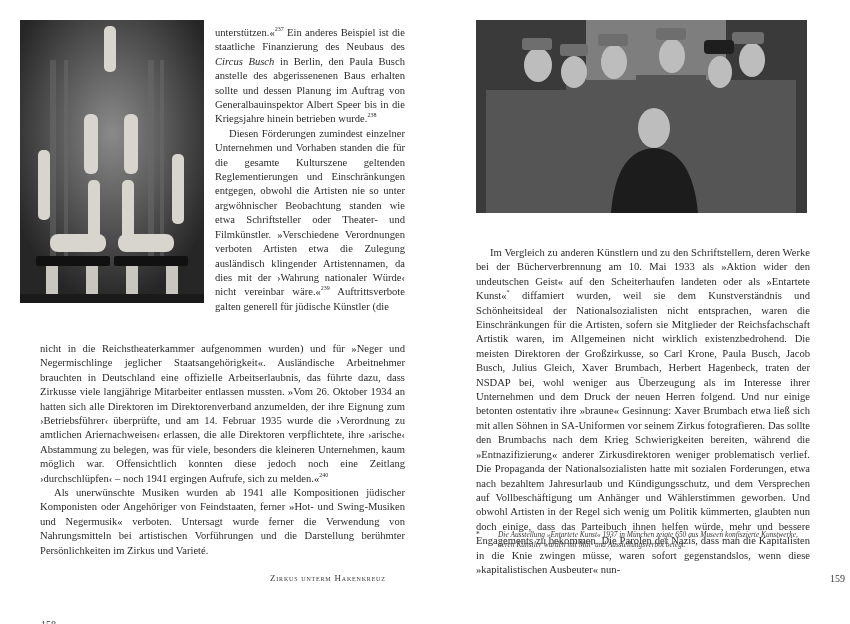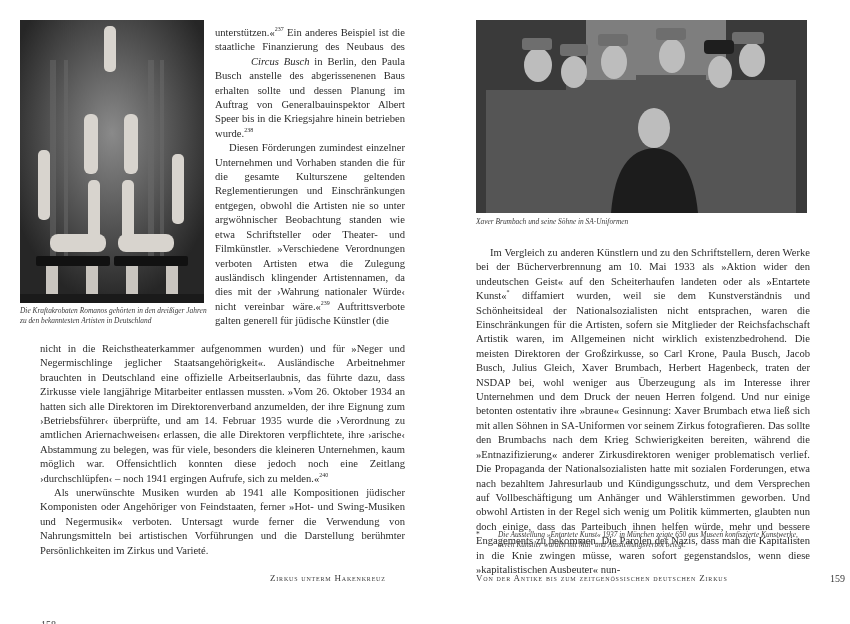--- a/index.html
+++ b/index.html
@@ -19,21 +19,21 @@
   .caption {
     position:absolute; font-style:italic; font-size:7.4px; line-height:10px; color:#3a3a3a;
   }
   .caption-left { left:20px; top:306px; width:190px; }
   .caption-right { left:51px; top:217px; width:330px; }
 
   .body-text { position:absolute; font-size:10.6px; line-height:14.4px; text-align:justify; color:#2b2b2b; }
   .body-text p { margin:0; }
   .indent { text-indent:14px; }
   .sup { font-size:6px; vertical-align:super; line-height:0; }
-  .ital { font-style:italic;margin-left:36px; }
+  .ital { font-style:italic; }
 
   .col-narrow { left:215px; top:26px; width:190px; }
   .col-wide { left:40px; top:342px; width:365px; }
   .col-right { left:51px; top:246px; width:334px; }
 
   .footnote { position:absolute; left:51px; top:530px; width:334px; font-size:7.4px; line-height:10px; font-style:italic; color:#3a3a3a; }
   .footnote .mark { position:absolute; left:0; top:0; font-style:normal; }
   .footnote .fn-text { margin-left:22px; display:block; }
 
   .folio { position:absolute; top:573px; font-size:10px; color:#3a3a3a; }
@@ -80,21 +80,20 @@
       </g>
       <g fill="#c9c5bf">
         <rect x="26" y="246" width="12" height="30"></rect>
         <rect x="66" y="246" width="12" height="30"></rect>
         <rect x="106" y="246" width="12" height="30"></rect>
         <rect x="146" y="246" width="12" height="30"></rect>
       </g>
       <rect x="0" y="274" width="184" height="9" fill="#1a1a1a"></rect>
     </svg>
   </div>
-  <div class="caption caption-left">Die Kraftakrobaten Romanos gehörten in den dreißiger Jahren zu den bekanntesten Artisten in Deutschland</div>
 
   <div class="body-text col-narrow">
     <p><span>unterstützen.«</span><span class="sup">237</span><span> Ein anderes Beispiel ist die staatliche Finanzierung des Neubaus des </span><span class="ital">Circus Busch</span><span> in Berlin, den Paula Busch anstelle des abgerissenenen Baus erhalten sollte und dessen Planung im Auftrag von Generalbauinspektor Albert Speer bis in die Kriegsjahre hinein betrieben wurde.</span><span class="sup">238</span></p>
     <p class="indent"><span>Diesen Förderungen zumindest einzelner Unternehmen und Vorhaben standen die für die gesamte Kulturszene geltenden Reglementierungen und Einschränkungen entgegen, obwohl die Artisten nie so unter argwöhnischer Beobachtung standen wie etwa Schriftsteller oder Theater- und Filmkünstler. »Verschiedene Verordnungen verboten Artisten etwa die Zulegung ausländisch klingender Artistennamen, da dies mit der ›Wahrung nationaler Würde‹ nicht vereinbar wäre.«</span><span class="sup">239</span><span> Auftrittsverbote galten generell für jüdische Künstler (die</span></p>
   </div>
 
   <div class="body-text col-wide">
     <p><span>nicht in die Reichstheaterkammer aufgenommen wurden) und für »Neger und Negermischlinge jeglicher Staatsangehörigkeit«. Ausländische Arbeitnehmer brauchten in Deutschland eine offizielle Arbeitserlaubnis, das führte dazu, dass Zirkusse viele langjährige Mitarbeiter entlassen mussten. »Vom 26. Oktober 1934 an hatten sich alle Direktoren im Direktorenverband anzumelden, der ihre Eignung zum ›Betriebsführer‹ überprüfte, und am 14. Februar 1935 wurde die ›Verordnung zu amtlichen Ariernachweisen‹ erlassen, die alle Direktoren verpflichtete, ihre ›arische‹ Abstammung zu belegen, was für viele, besonders die kleineren Unternehmen, kaum möglich war. Offensichtlich konnten diese jedoch noch eine Zeitlang ›durchschlüpfen‹ – noch 1941 ergingen Aufrufe, sich zu melden.«</span><span class="sup">240</span></p>
     <p class="indent">Als unerwünschte Musiken wurden ab 1941 alle Kompositionen jüdischer Komponisten oder Angehöriger von Feindstaaten, ferner »Hot- und Swing-Musiken und Negermusik« verboten. Untersagt wurde ferner die Verwendung von Nahrungsmitteln bei artistischen Vorführungen und die Darstellung berühmter Persönlichkeiten im Zirkus und Varieté.</p>
   </div>
@@ -128,26 +127,24 @@
         <rect x="46" y="18" width="30" height="12" rx="3"></rect>
         <rect x="84" y="24" width="28" height="12" rx="3"></rect>
         <rect x="122" y="14" width="30" height="12" rx="3"></rect>
         <rect x="180" y="8" width="30" height="12" rx="3"></rect>
         <rect x="256" y="12" width="32" height="12" rx="3"></rect>
       </g>
       <rect x="228" y="20" width="30" height="14" rx="4" fill="#1e1e1e"></rect>
       <path d="M135 193 Q140 130 178 128 Q216 130 222 193 Z" fill="#1c1c1c"></path>
     </svg>
   </div>
-  <div class="caption caption-right">Xaver Brumbach und seine Söhne in SA-Uniformen</div>
 
   <div class="body-text col-right">
     <p class="indent"><span>Im Vergleich zu anderen Künstlern und zu den Schriftstellern, deren Werke bei der Bücherverbrennung am 10. Mai 1933 als »Aktion wider den undeutschen Geist« auf den Scheiterhaufen landeten oder als »Entartete Kunst«</span><span class="sup">*</span><span> diffamiert wurden, weil sie dem Kunstverständnis und Schönheitsideal der Nationalsozialisten nicht entsprachen, waren die Einschränkungen für die Artisten, sofern sie Mitglieder der Reichsfachschaft Artistik waren, im Allgemeinen nicht wirklich existenzbedrohend. Die meisten Direktoren der Großzirkusse, so Carl Krone, Paula Busch, Jacob Busch, Julius Gleich, Xaver Brumbach, Herbert Hagenbeck, traten der NSDAP bei, wohl weniger aus Überzeugung als im Interesse ihrer Unternehmen und dem Druck der neuen Herren folgend. Und nur einige betonten ostentativ ihre »braune« Gesinnung: Xaver Brumbach etwa ließ sich mit allen Söhnen in SA-Uniformen vor seinem Zirkus fotografieren. Das sollte den Brumbachs nach dem Krieg Schwierigkeiten bereiten, während die »Entnazifizierung« anderer Zirkusdirektoren weniger problematisch verlief. Die Propaganda der Nationalsozialisten hatte mit sozialen Forderungen, etwa nach bezahltem Jahresurlaub und Kündigungsschutz, und dem Versprechen auf Vollbeschäftigung um Anhänger und Wählerstimmen geworben. Und obwohl Artisten in der Regel sich wenig um Politik kümmerten, glaubten nun doch einige, dass das Parteibuch ihnen helfen würde, mehr und bessere Engagements zu bekommen. Die Parolen der Nazis, dass man die Kapitalisten in die Knie zwingen müsse, waren sofort gegenstandslos, wenn diese »kapitalistischen Ausbeuter« nun-</span></p>
   </div>
 
   <div class="footnote">
     <span class="mark">*</span>
     <span class="fn-text">Die Ausstellung »Entartete Kunst« 1937 in München zeigte 650 aus Museen konfiszierte Kunstwerke, deren Künstler wurden mit Mal- und Ausstellungsverbot belegt.</span>
   </div>
 
-  <div class="running-head running-head-right">Von der Antike bis zum zeitgenössischen deutschen Zirkus</div>
   <div class="folio folio-right">159</div>
 </div>
 
 </body></html>

